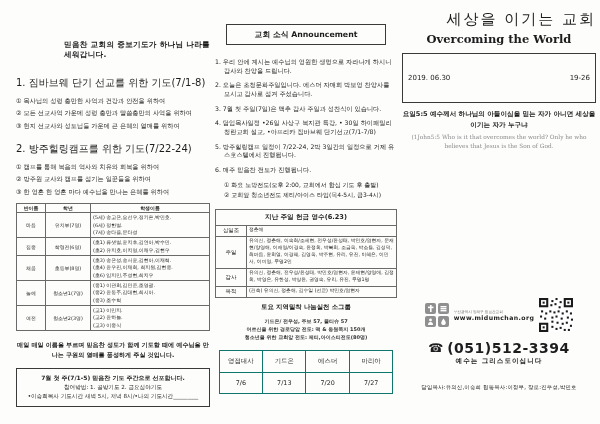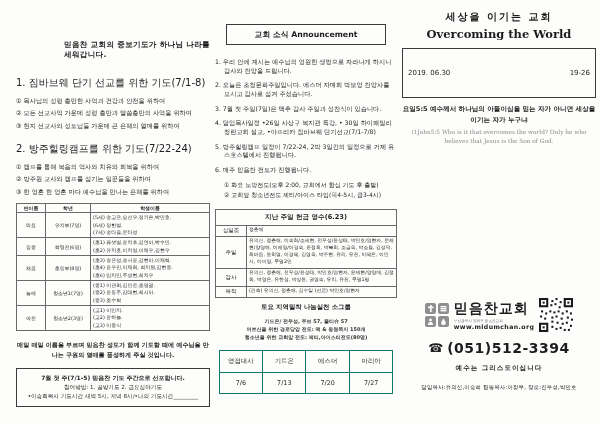--- a/index.html
+++ b/index.html
@@ -32,21 +32,21 @@
   .offering .off-title { text-align:center; font-weight:bold; font-size:6.6px; padding:3px 0; }
   .offering .lab { text-align:center; width:26px; font-size:5.4px; }
   .offering .val { text-align:left; line-height:1.45; }
   .m-smallgroup { text-align:center; font-weight:bold; font-size:6.4px; margin:5px 0 6px; }
   .m-evline  { text-align:center; font-size:5px; font-weight:bold; margin:2px 0; color:#333; }
   table.schedule { border-collapse:collapse; width:96%; margin:10px auto 0; font-size:6.4px; text-align:center; }
   .schedule td { border:1px solid #0f766e; padding:6px 0; width:25%; }
 
   
   .r-top     { position:absolute; top:0; left:0; width:100%; }
-  .r-title   { text-align:center; font-size:10px; font-weight:bold; letter-spacing:2px;
+  .r-title   { text-align:right; font-size:15px; font-weight:normal; letter-spacing:2px;
                font-family:"DejaVu Serif","Liberation Serif",serif; }
   .r-title-en{ text-align:center; font-size:11.5px; font-weight:bold; margin-top:3px;
                font-family:"DejaVu Serif","Liberation Serif",serif; }
   .r-datebar { border:1px solid #3a3a3a; display:flex; justify-content:space-between;
                font-size:7px; padding:20px 5px; margin-top:7px; }
   .r-verse-ko{ font-size:6.6px; font-weight:bold; text-align:center; margin-top:6px; line-height:1.6; }
   .r-verse-en{ font-size:5.8px; color:#8a8a8a; text-align:center; margin-top:3px; line-height:1.5;
                font-family:"DejaVu Serif","Liberation Serif",serif; }
 
   .r-logoblk { position:absolute; top:288px; left:0; width:100%; }
@@ -54,21 +54,21 @@
   .icon-grid { display:grid; grid-template-columns:11px 11px; grid-template-rows:11px 11px; gap:2px; }
   .tile      { background:#8f8f8f; border-radius:2px; display:flex; align-items:center; justify-content:center; }
   .logo-text { text-align:left; }
   .logo-name { font-size:14px; font-weight:bold; letter-spacing:1px; }
   .logo-addr { font-size:3.6px; color:#666; margin-top:1px; }
   .logo-web  { font-size:6.2px; font-weight:bold; letter-spacing:.4px; }
   .qr        { width:34px; height:34px; }
   .phone-row { display:flex; justify-content:center; align-items:center; gap:4px; margin-top:8px; }
   .phone-ic  { font-size:12px; }
   .phone-no  { font-size:14px; font-weight:bold; letter-spacing:.5px; }
-  .r-slogan  { text-align:center; font-weight:bold; font-size:6.6px; margin-top:8px; letter-spacing:1px; }
+  .r-slogan  { text-align:center; font-weight:bold; font-size:6.6px; margin-top:1px; letter-spacing:1px; }
   .r-staff   { position:absolute; top:374px; left:0; width:100%; text-align:center; font-size:5.4px; letter-spacing:.2px; }
 </style>
 </head>
 <body>
 
 <div class="page">
 
   <div class="col-left">
     <div class="l-title">믿음찬 교회의 중보기도가 하나님 나라를 세워갑니다.</div>
 
@@ -228,21 +228,20 @@
                 <path d="M1 7 Q1 4 3.5 4 Q6 4 6 7 Z" fill="#fff"></path>
               </svg>
           </div>
           <div class="tile">
             <svg width="7" height="7" viewBox="0 0 7 7">
                 <path d="M3.5 0.5 Q5.8 3.4 5.8 4.8 A2.3 2.3 0 0 1 1.2 4.8 Q1.2 3.4 3.5 0.5 Z" fill="#fff"></path>
               </svg>
           </div>
         </div>
         <div class="logo-text">
-          <div class="logo-name">믿음찬교회</div>
           <div class="logo-addr">부산광역시 동래구 믿음찬교회</div>
           <div class="logo-web">www.midumchan.org</div>
         </div>
         <svg class="qr" viewBox="0 0 33 33">
           <rect width="33" height="33" fill="#fff"></rect>
           <g fill="#1a1a1a">
             <rect x="0" y="0" width="9" height="9"></rect>
               <rect x="24" y="0" width="9" height="9"></rect>
               <rect x="0" y="24" width="9" height="9"></rect>
             <rect x="2" y="2" width="5" height="5" fill="#fff"></rect>

